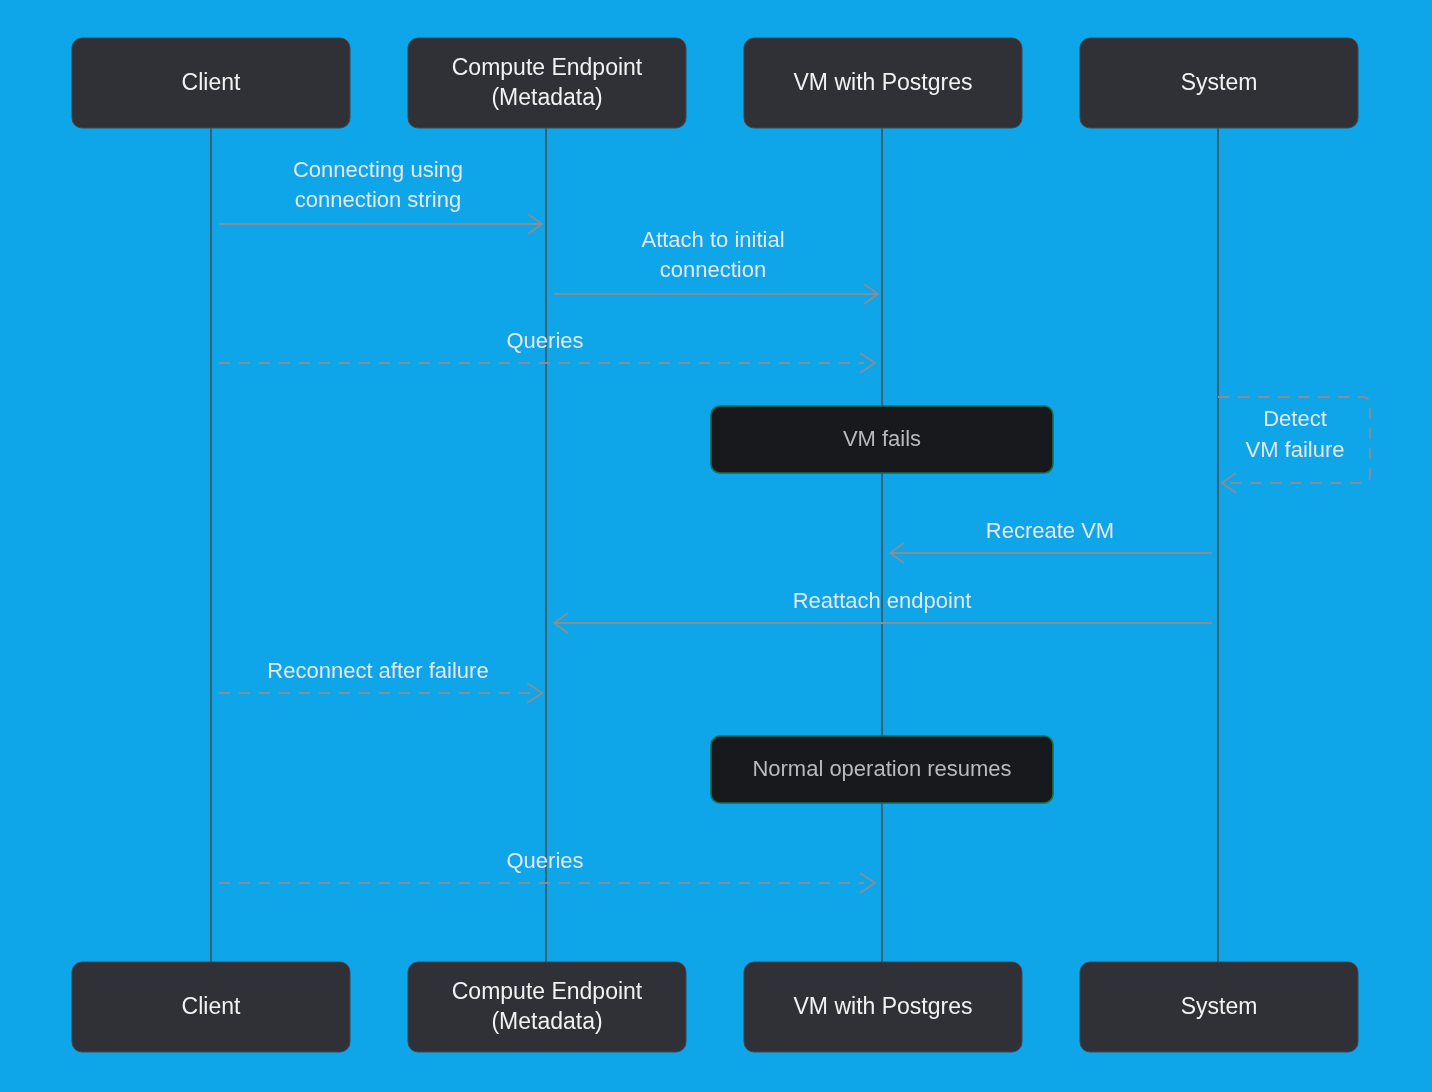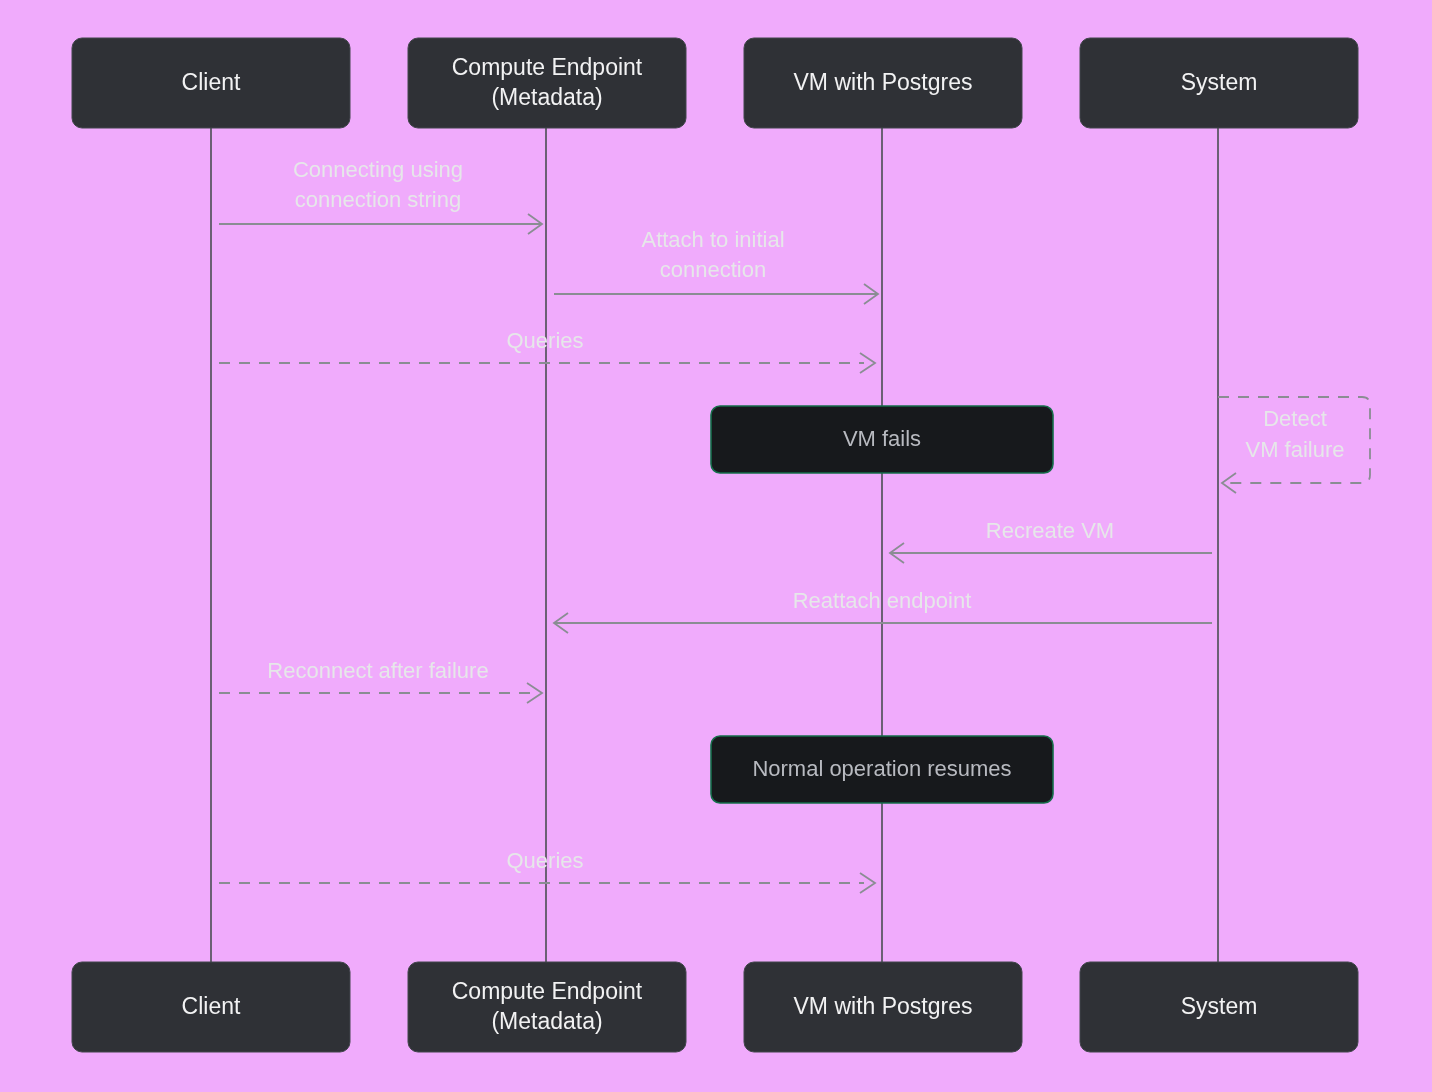--- a/index.html
+++ b/index.html
@@ -7,21 +7,21 @@
     padding: 0;
     background: #0b0b0c;
   }
   body {
     font-family: "Liberation Sans", sans-serif;
   }
   #canvas {
     position: relative;
     width: 1432px;
     height: 1092px;
-    background: #f0abfc;
+    background: #0ea5e9;
     overflow: hidden;
   }
   svg#diagram {
     position: absolute;
     left: 0;
     top: 0;
     width: 1432px;
     height: 1092px;
     display: block;
   }

